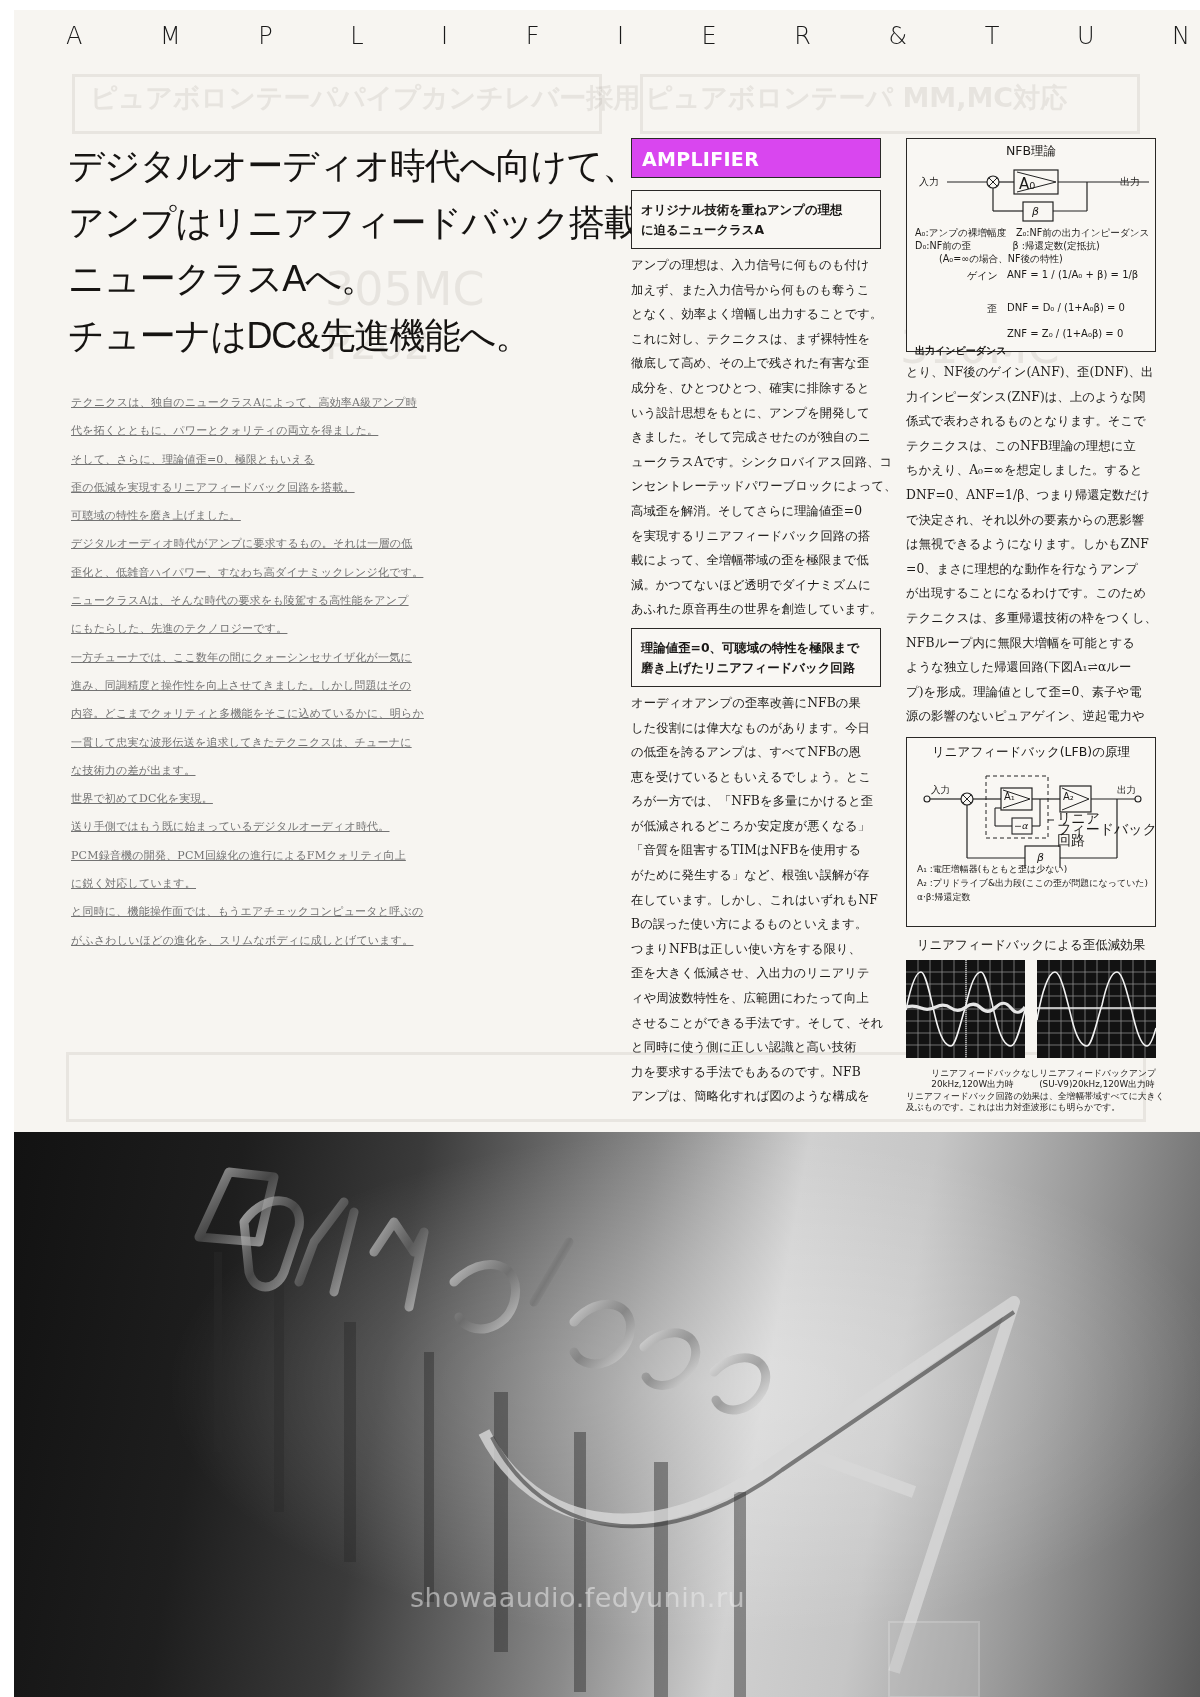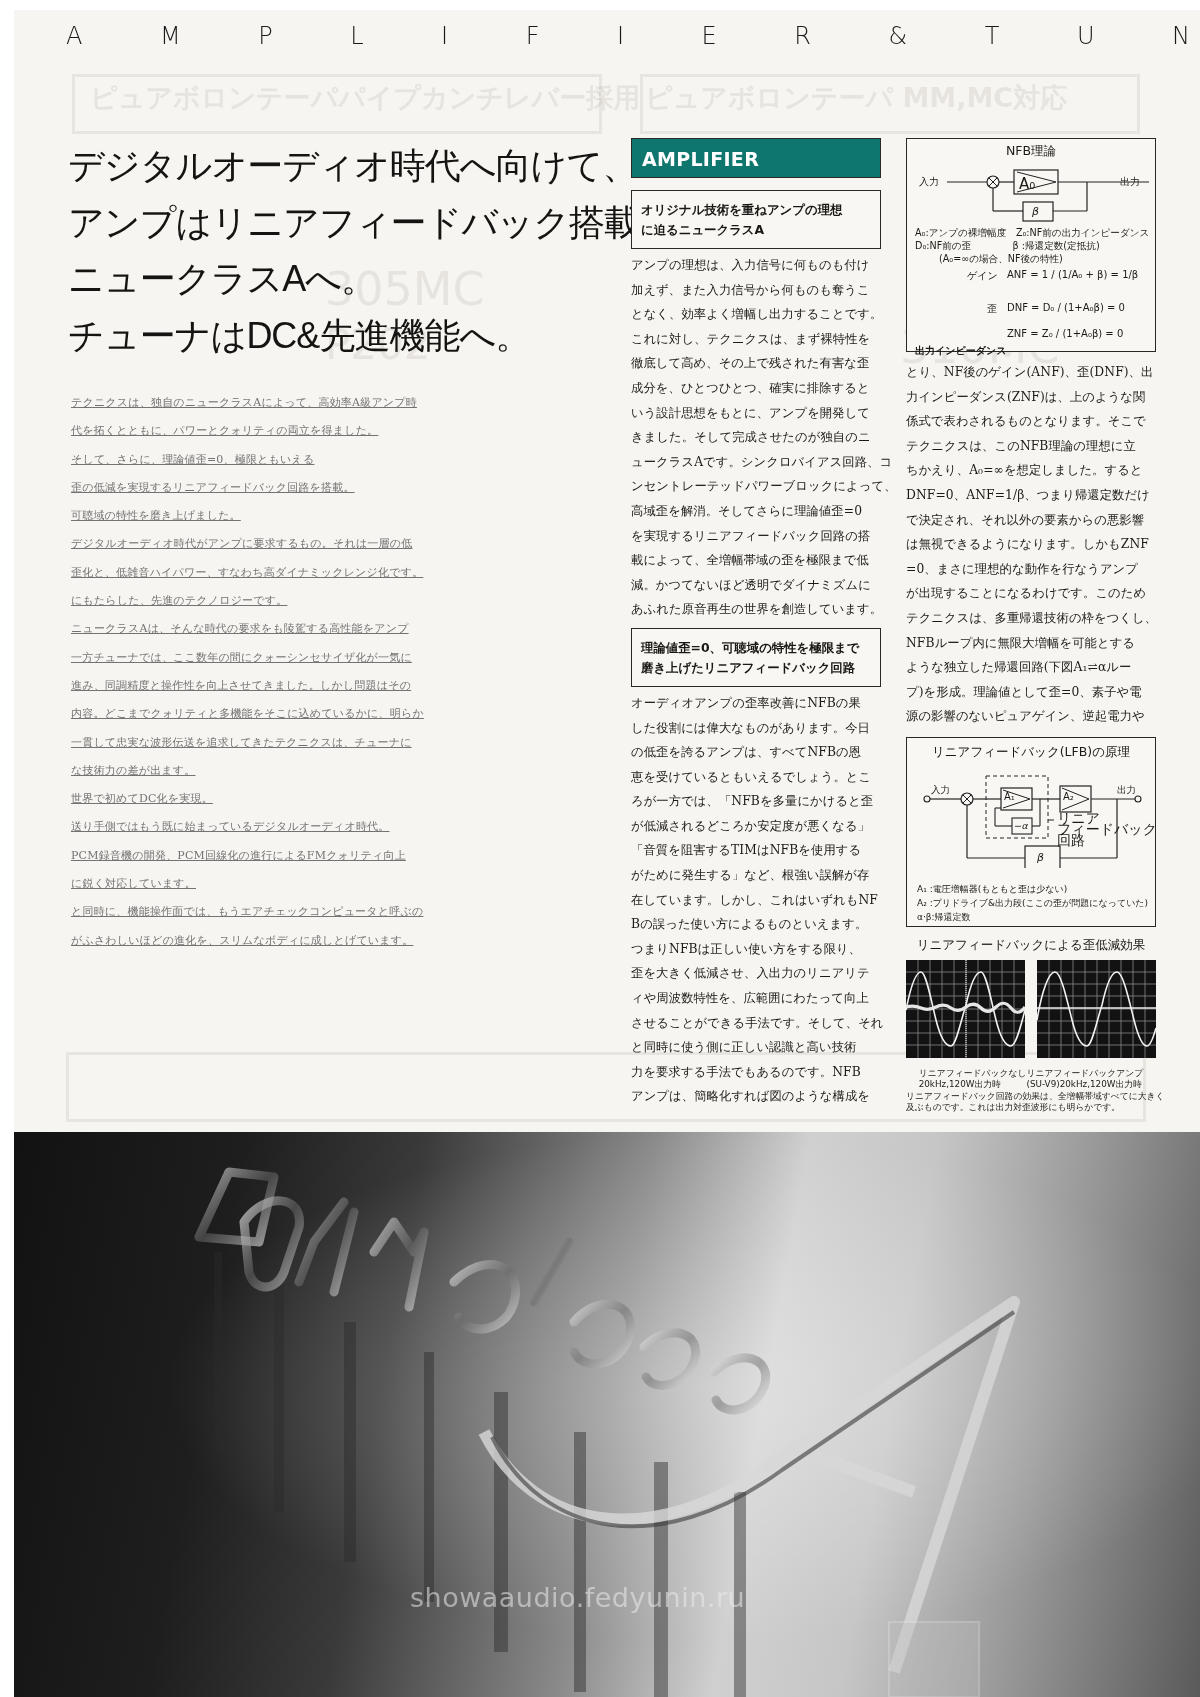--- a/index.html
+++ b/index.html
@@ -16,36 +16,36 @@
   .header { position: absolute; left: 66px; top: 22px; width: 1134px; height: 34px; display: flex; justify-content: space-between; padding-right: 10px; }
   .header span { font-family: "DejaVu Sans", sans-serif; font-size: 24px; font-weight: 300; color: #1a1a1a; letter-spacing: 0; }
 
   .headline { position: absolute; left: 68px; top: 138px; width: 560px; }
   .headline div { font-family: Liberation Sans, sans-serif; font-size: 36px; line-height: 56.5px; color: #161412; letter-spacing: -1px; white-space: nowrap; }
 
   .intro { position: absolute; left: 71px; top: 389px; width: 520px; }
   .intro div { font-size: 11px; line-height: 28.3px; white-space: nowrap; color: #737373; letter-spacing: 0.2px; text-decoration: underline; }
 
   .col2 { position: absolute; left: 631px; top: 138px; width: 250px; }
-  .section-bar { background: #0f766e; color: #ffffff; height: 40px; font-family: "DejaVu Sans", sans-serif; font-weight: bold; font-size: 19px; line-height: 40px; padding-left: 10px; letter-spacing: 0.3px; border: 1px solid #2a2928; }
+  .section-bar { background: #d946ef; color: #ffffff; height: 40px; font-family: "DejaVu Sans", sans-serif; font-weight: bold; font-size: 19px; line-height: 40px; padding-left: 10px; letter-spacing: 0.3px; border: 1px solid #2a2928; }
   .subhead-box { border: 1.5px solid #2a2826; margin-top: 10px; padding: 9px 8px 8px 9px; background: #f9f7f3; }
   .subhead-box div { font-family: "DejaVu Sans", sans-serif; font-weight: bold; font-size: 12.4px; line-height: 20px; white-space: nowrap; color: #1a1816; }
   .body-col div { font-size: 12.3px; line-height: 24.6px; white-space: nowrap; color: #1c1a18; letter-spacing: 0.1px; }
 
   .col3 { position: absolute; left: 906px; top: 138px; width: 250px; }
   .diagram-box { border: 1.5px solid #2a2826; background: #f9f7f3; position: relative; font-family: "DejaVu Sans", sans-serif; color: #1c1a18; }
   .diag-title { text-align: center; font-size: 12.5px; margin-top: 4px; }
   .diag-legend { font-size: 9.6px; line-height: 13px; white-space: nowrap; padding-left: 8px; }
   .formula { font-size: 10px; white-space: nowrap; position: absolute; }
 
   .scope-wrap { margin-top: 10px; }
   .scope-title { text-align: center; font-family: "DejaVu Sans", sans-serif; font-size: 12.5px; margin-bottom: 6px; }
   .scopes { display: flex; justify-content: space-between; }
   .scope { width: 119px; height: 98px; background: #121212; position: relative; overflow: hidden; }
-  .scope-caps { display: flex; justify-content: center; font-family: "DejaVu Sans", sans-serif; font-size: 8.8px; line-height: 11.5px; margin-top: 10px; white-space: nowrap; }
+  .scope-caps { display: flex; justify-content: flex-end; font-family: "DejaVu Sans", sans-serif; font-size: 8.8px; line-height: 11.5px; margin-top: 10px; white-space: nowrap; }
   .scope-note { font-family: "DejaVu Sans", sans-serif; font-size: 8.8px; line-height: 11.5px; white-space: nowrap; }
 
   .photo { position: absolute; left: 14px; top: 1132px; width: 1186px; height: 565px; overflow: hidden;
     background: linear-gradient(100deg, #121212 0%, #1e1e1e 18%, #3a3a3a 32%, #8a8a8a 50%, #d0d0d0 62%, #c6c6c6 72%, #9a9a9a 84%, #5a5a5a 100%); }
   .watermark { position: absolute; left: 410px; top: 1582px; font-family: "DejaVu Sans", sans-serif; font-size: 27px; color: rgba(235,235,235,0.55); letter-spacing: 0.5px; }
 </style>
 </head>
 <body>
 
 <div class="page">
@@ -85,22 +85,22 @@
   </div>
 
   <div class="intro">
     <div>テクニクスは、独自のニュークラスAによって、高効率A級アンプ時</div>
     <div>代を拓くとともに、パワーとクォリティの両立を得ました。</div>
     <div>そして、さらに、理論値歪=0、極限ともいえる</div>
     <div>歪の低減を実現するリニアフィードバック回路を搭載。</div>
     <div>可聴域の特性を磨き上げました。</div>
     <div>デジタルオーディオ時代がアンプに要求するもの。それは一層の低</div>
     <div>歪化と、低雑音ハイパワー、すなわち高ダイナミックレンジ化です。</div>
+    <div>ニュークラスAは、そんな時代の要求をも陵駕する高性能をアンプ</div>
     <div>にもたらした、先進のテクノロジーです。</div>
-    <div>ニュークラスAは、そんな時代の要求をも陵駕する高性能をアンプ</div>
     <div>一方チューナでは、ここ数年の間にクォーシンセサイザ化が一気に</div>
     <div>進み、同調精度と操作性を向上させてきました。しかし問題はその</div>
     <div>内容。どこまでクォリティと多機能をそこに込めているかに、明らか</div>
     <div>一貫して忠実な波形伝送を追求してきたテクニクスは、チューナに</div>
     <div>な技術力の差が出ます。</div>
     <div>世界で初めてDC化を実現。</div>
     <div>送り手側ではもう既に始まっているデジタルオーディオ時代。</div>
     <div>PCM録音機の開発、PCM回線化の進行によるFMクォリティ向上</div>
     <div>に鋭く対応しています。</div>
     <div>と同時に、機能操作面では、もうエアチェックコンピュータと呼ぶの</div>
@@ -243,21 +243,21 @@
       <div class="formula" style="left:97px;top:53px;font-size:10px;">A₁</div>
       <div class="formula" style="left:156px;top:53px;font-size:10px;">A₂</div>
       <div class="formula" style="left:107px;top:82px;font-size:9.5px;font-style:italic;">−α</div>
       <div class="formula" style="left:130px;top:113px;font-size:11px;font-style:italic;">β</div>
       <div class="formula" style="left:210px;top:46px;font-size:9.5px;">出力</div>
       <div class="formula" style="left:150px;top:75px;font-size:14px;line-height:11px;">
         <div>リニア</div>
         <div>フィードバック</div>
         <div>回路</div>
       </div>
-      <div class="diag-legend" style="position:absolute;left:2px;top:144px;font-size:9px;line-height:14px;">
+      <div class="diag-legend" style="position:absolute;left:2px;top:124px;font-size:9px;line-height:14px;">
         <div>A₁ :電圧増幅器(もともと歪は少ない)</div>
         <div>A₂ :プリドライブ&amp;出力段(ここの歪が問題になっていた)</div>
         <div>α·β:帰還定数</div>
       </div>
     </div>
 
     <div class="scope-wrap">
       <div class="scope-title">リニアフィードバックによる歪低減効果</div>
       <div class="scopes">
         <div class="scope">

